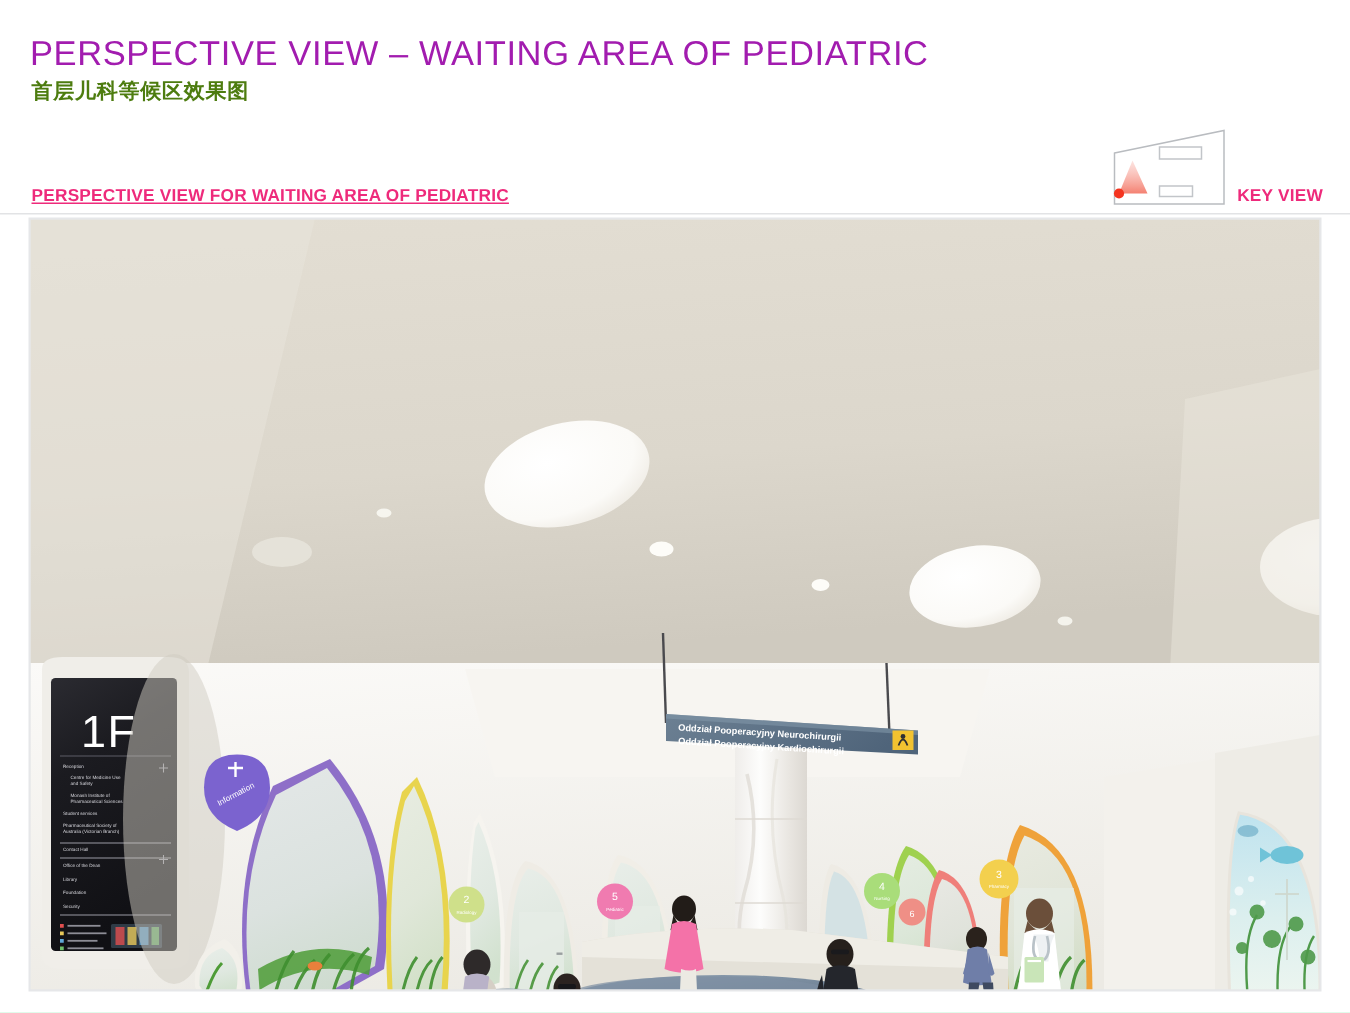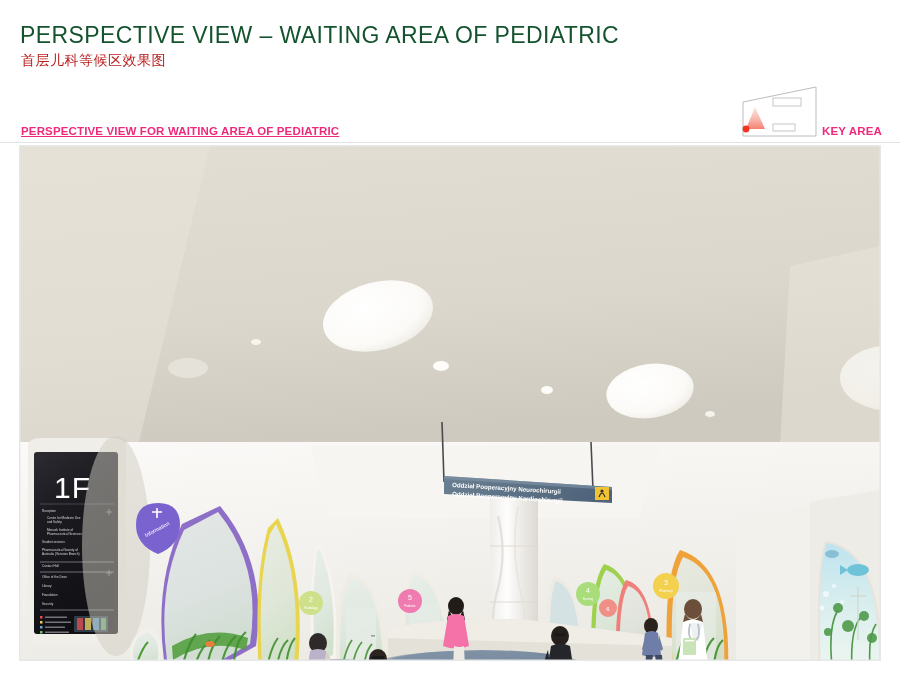--- a/index.html
+++ b/index.html
@@ -16,32 +16,32 @@
     -webkit-font-smoothing: antialiased;
   }
 
   
   .slide-title {
     position: absolute;
     left: 20px;
     top: 22px;
     font-size: 23px;
     letter-spacing: 0.4px;
-    color: #14532d;
+    color: #a21caf;
     font-weight: 400;
     white-space: nowrap;
   }
   .slide-subtitle {
     position: absolute;
     left: 21px;
     top: 52px;
     font-size: 14px;
     letter-spacing: 0.5px;
-    color: #b91c1c;
-    font-weight: 400;
+    color: #4d7c0f;
+    font-weight: 700;
     white-space: nowrap;
   }
 
   
   .section-heading {
     position: absolute;
     left: 21px;
     top: 125px;
     font-size: 11.5px;
     font-weight: bold;
@@ -94,21 +94,21 @@
 </style>
 </head>
 <body>
 
 <div class="slide-title">PERSPECTIVE VIEW – WAITING AREA OF PEDIATRIC</div>
 
 <div class="slide-subtitle">首层儿科等候区效果图</div>
 
 <div class="section-heading">PERSPECTIVE VIEW FOR WAITING AREA OF PEDIATRIC</div>
 
-<div class="keyplan-label">KEY AREA</div>
+<div class="keyplan-label">KEY VIEW</div>
 
 <div class="header-rule"></div>
 
 <div class="keyplan">
   <svg width="82" height="52" viewBox="0 0 82 52">
     <defs>
       <linearGradient id="coneGrad" x1="0.5" y1="0" x2="0.5" y2="1">
         <stop offset="0%" stop-color="#f8b0a6" stop-opacity="0.35"></stop>
         <stop offset="100%" stop-color="#f26a58" stop-opacity="0.85"></stop>
       </linearGradient>

